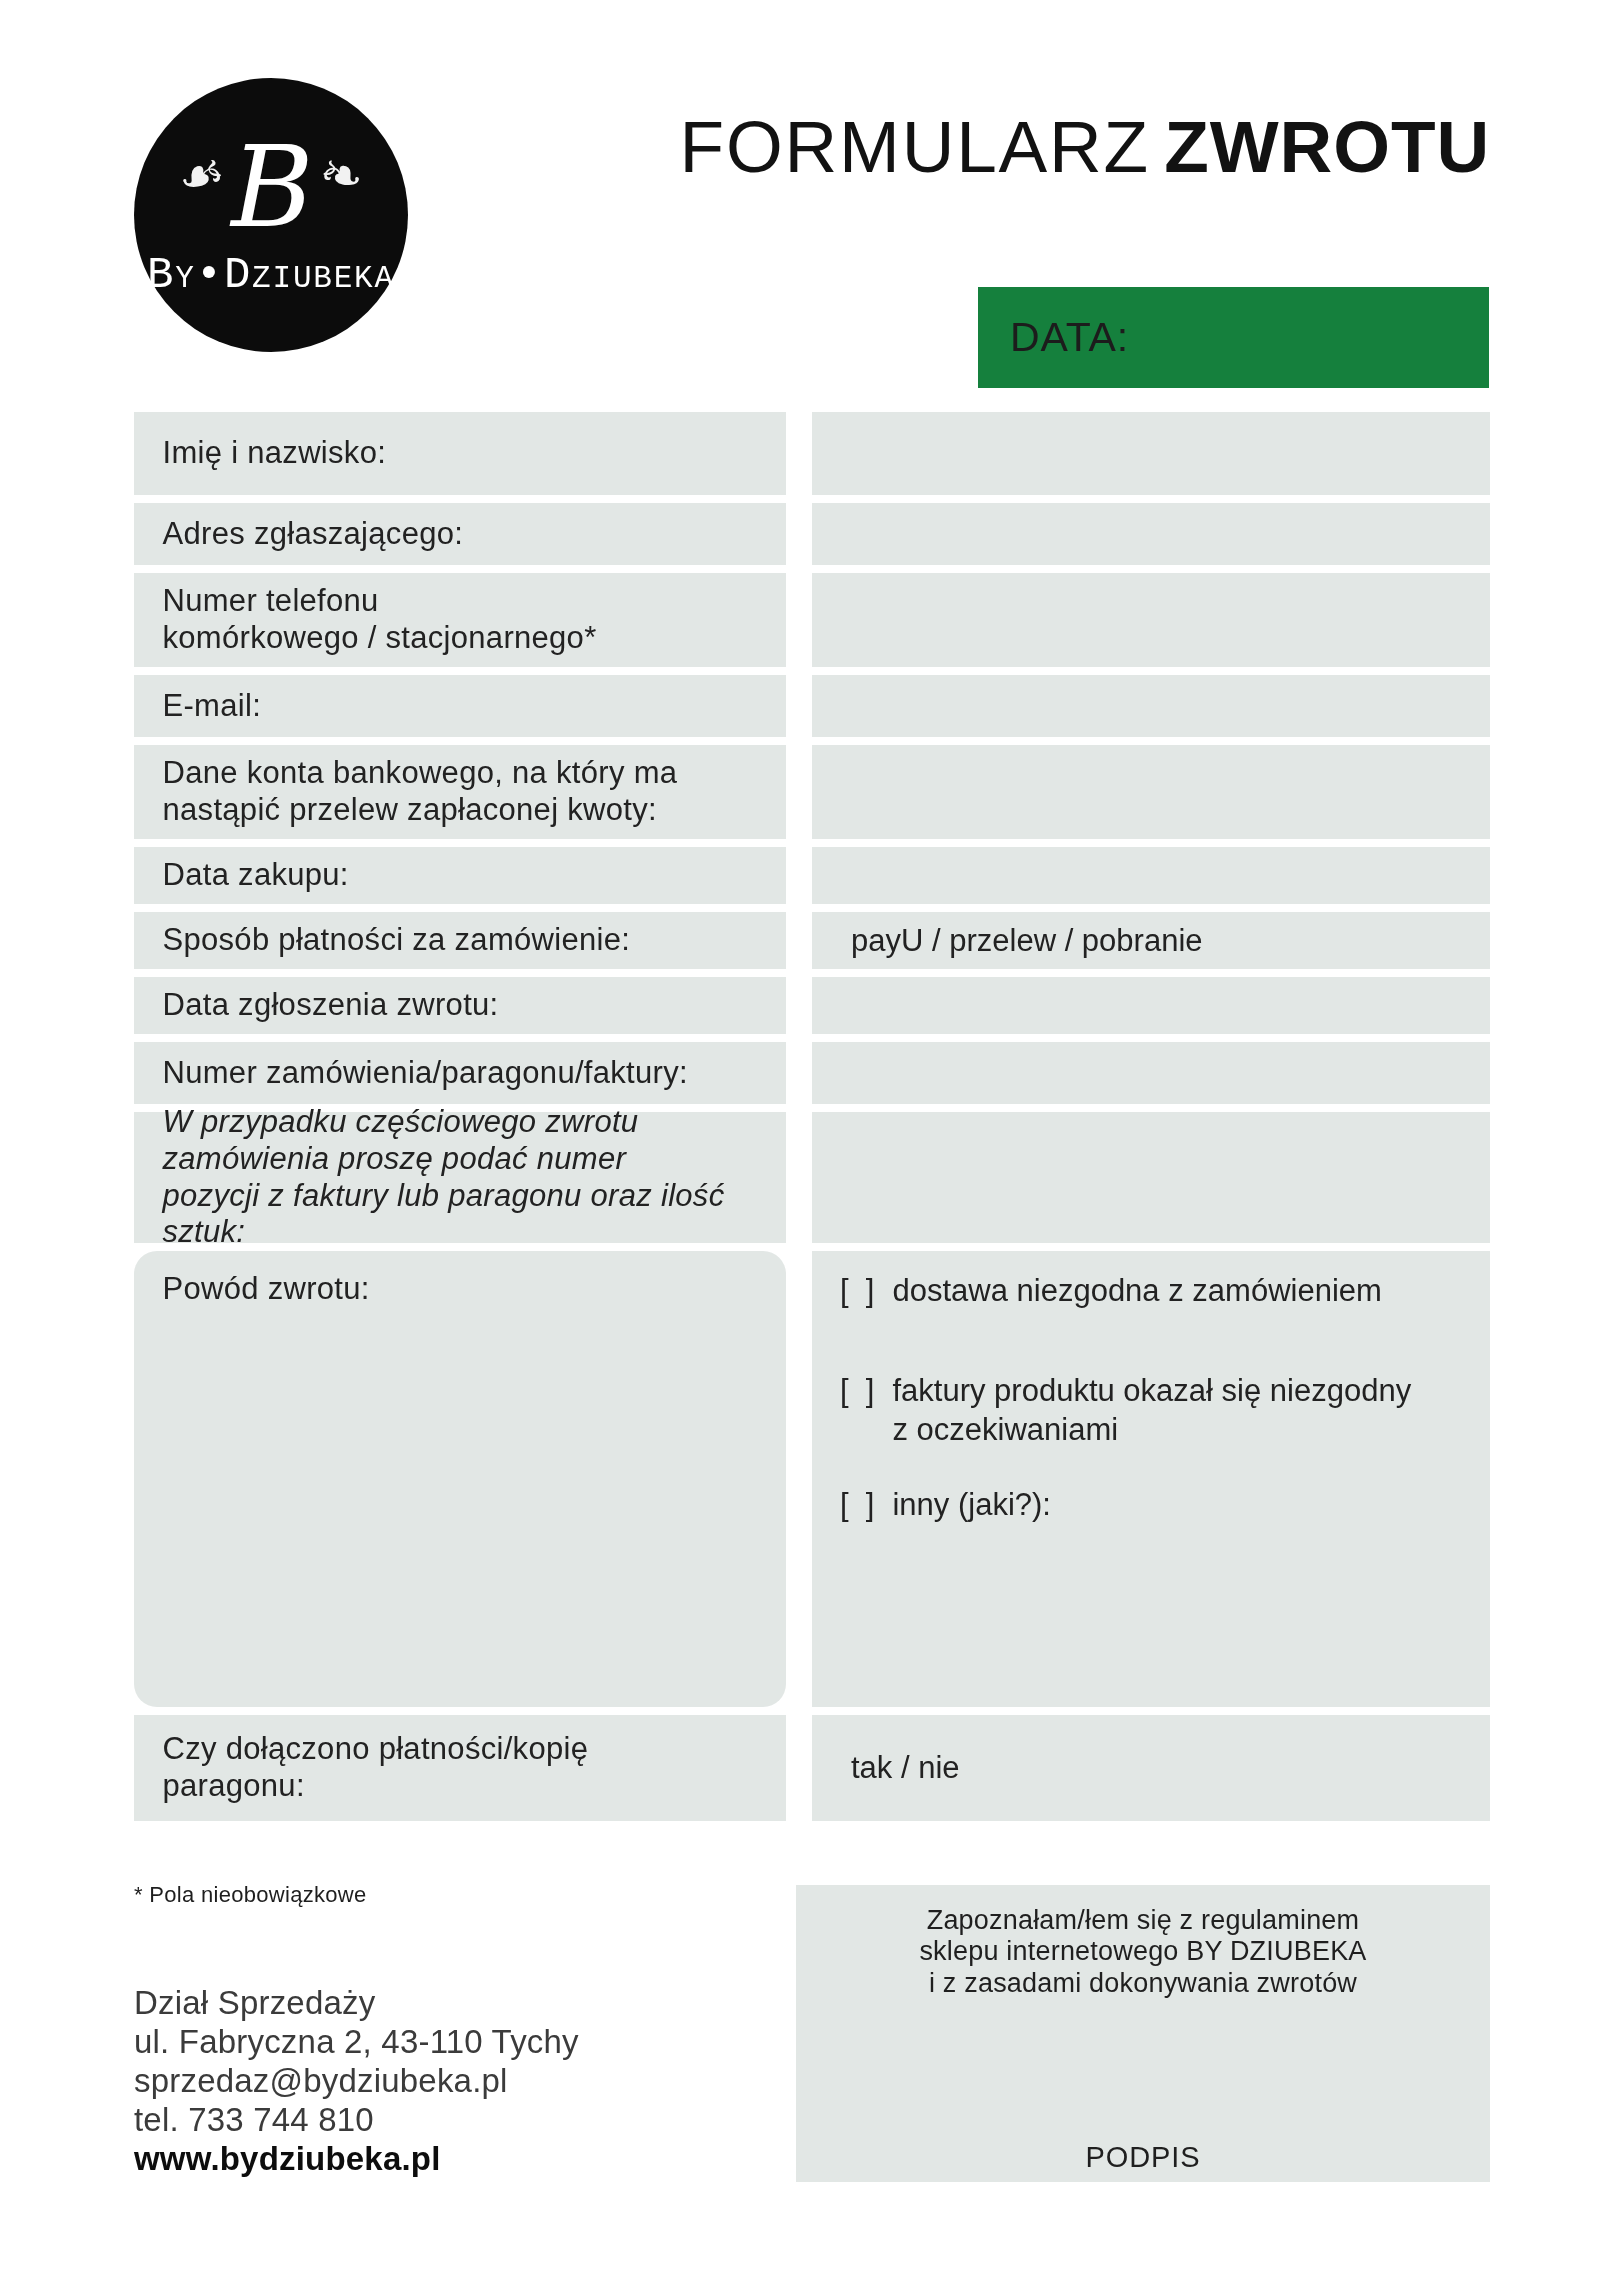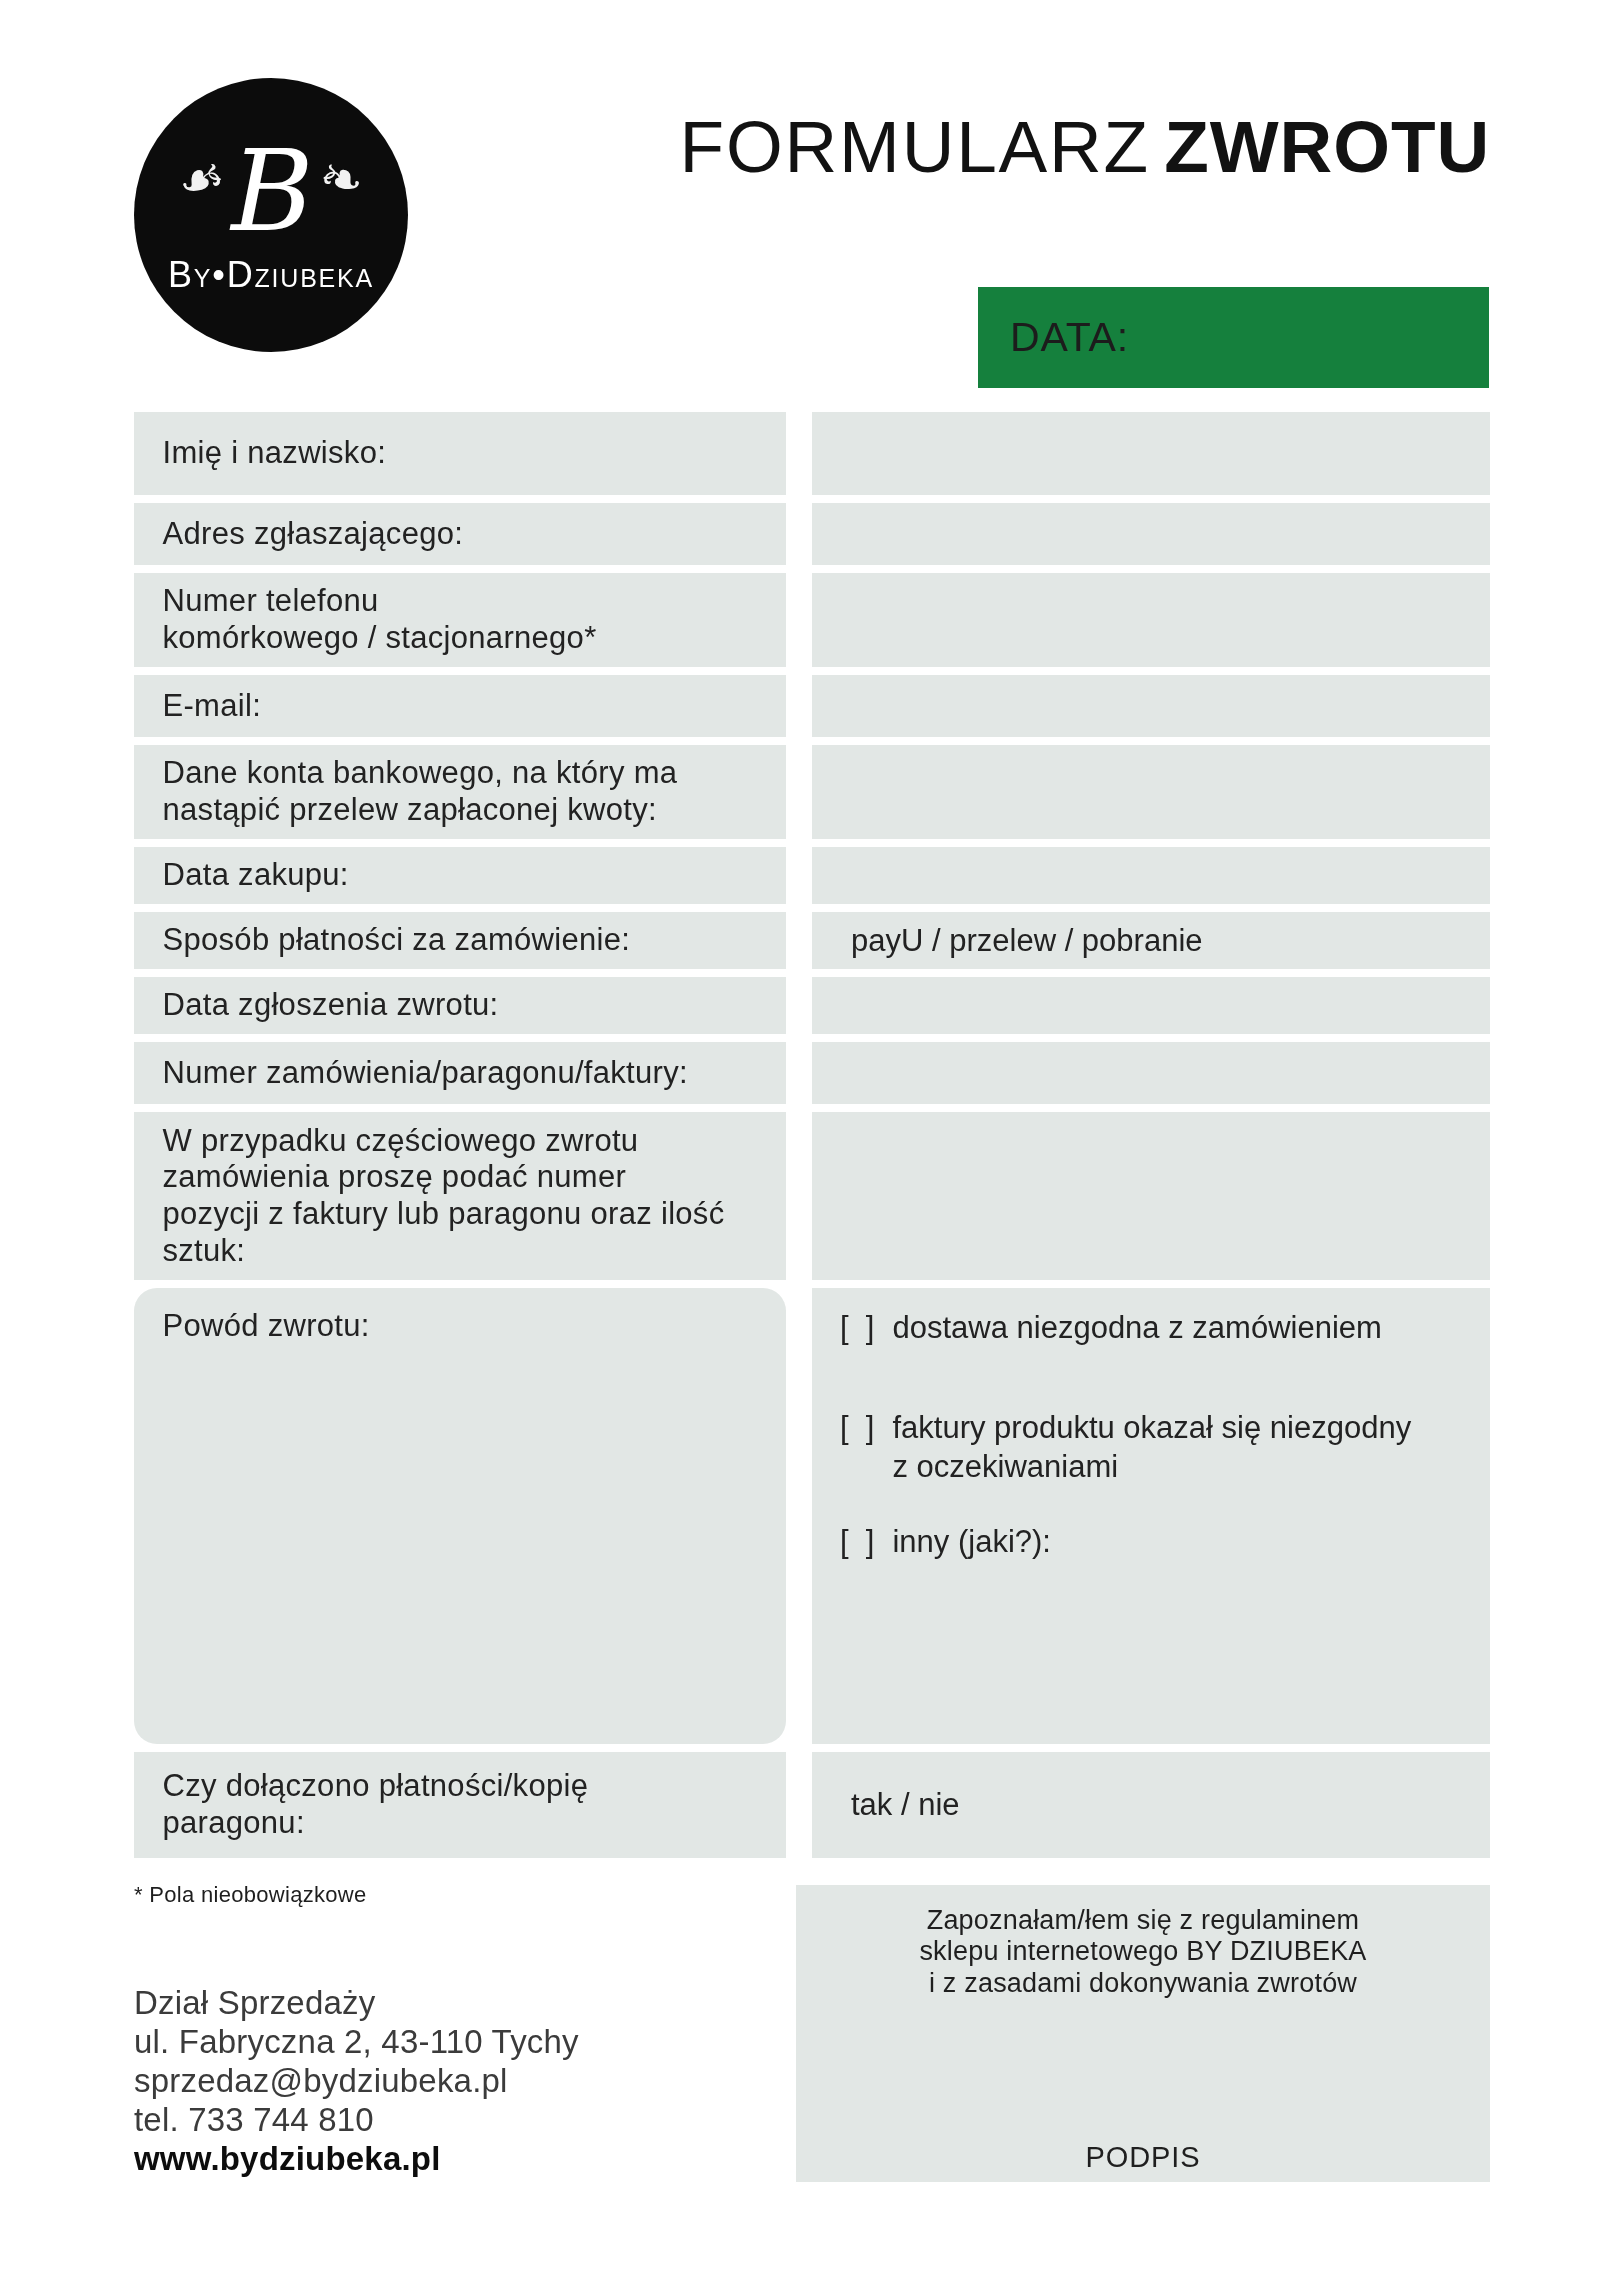--- a/index.html
+++ b/index.html
@@ -24,23 +24,23 @@
     font-family:"DejaVu Sans",sans-serif;
     font-size:52px;line-height:1;opacity:.95;
   }
   .logo-wing.left{transform:rotate(-14deg) translateY(-12.5px);}
   .logo-wing.right{transform:rotate(14deg) translateY(-12.5px);}
   .logo-b{
     font-family:"DejaVu Serif",serif;font-style:italic;
     font-size:112px;line-height:1;margin:0 3.6px;
   }
   .logo-text{
-    font-family:Liberation Sans, sans-serif;
+    font-family:Liberation Mono, monospace;
     font-variant:small-caps;
-    font-size:36px;letter-spacing:1.8px;margin-top:7.1px;white-space:nowrap;
+    font-size:44px;letter-spacing:1.8px;margin-top:7.1px;white-space:nowrap;
   }
 
   
   .title{
     position:absolute;top:110px;right:131px;margin:0;
     font-size:73px;line-height:1;color:#121212;
     font-weight:300;letter-spacing:1.8px;white-space:nowrap;
   }
   .title .t-bold{font-weight:800;margin-left:14.3px;letter-spacing:0.9px;}
 
@@ -65,21 +65,21 @@
     font-size:31px;line-height:1.18;font-weight:300;letter-spacing:0.3px;color:#222;
   }
   .cl span{white-space:pre-line;}
   .cv{
     flex:1;background:#e2e7e5;box-sizing:border-box;
     display:flex;align-items:center;padding-left:39px;
     font-size:31px;font-weight:300;color:#222;
   }
   .r1{height:83px;}  .r2{height:62px;}  .r3{height:94px;} .r4{height:62px;}
   .r5{height:94px;} .r6{height:57px;}  .r7{height:57px;}  .r8{height:57px;}
-  .r9{height:62px;}  .r10{height:168px;} .r11{height:456px;} .r12{height:106px;}
+  .r9{height:62px;}  .r10{height:131px;font-style:italic;} .r11{height:456px;} .r12{height:106px;}
 
   .cl.top{align-items:flex-start;padding-top:19.6px;border-radius:23px;}
   .cv.opts{
     flex-direction:column;align-items:stretch;justify-content:flex-start;
     padding:0 21.4px 0 28px;
   }
   .opt{display:flex;gap:18px;font-size:31px;font-weight:300;line-height:1.25;color:#222;}
   .opt .cbx{white-space:pre;}
   .opt .otext{white-space:pre-line;}
   .opt1{margin-top:21.4px;} .opt2{margin-top:61px;} .opt3{margin-top:36px;}

